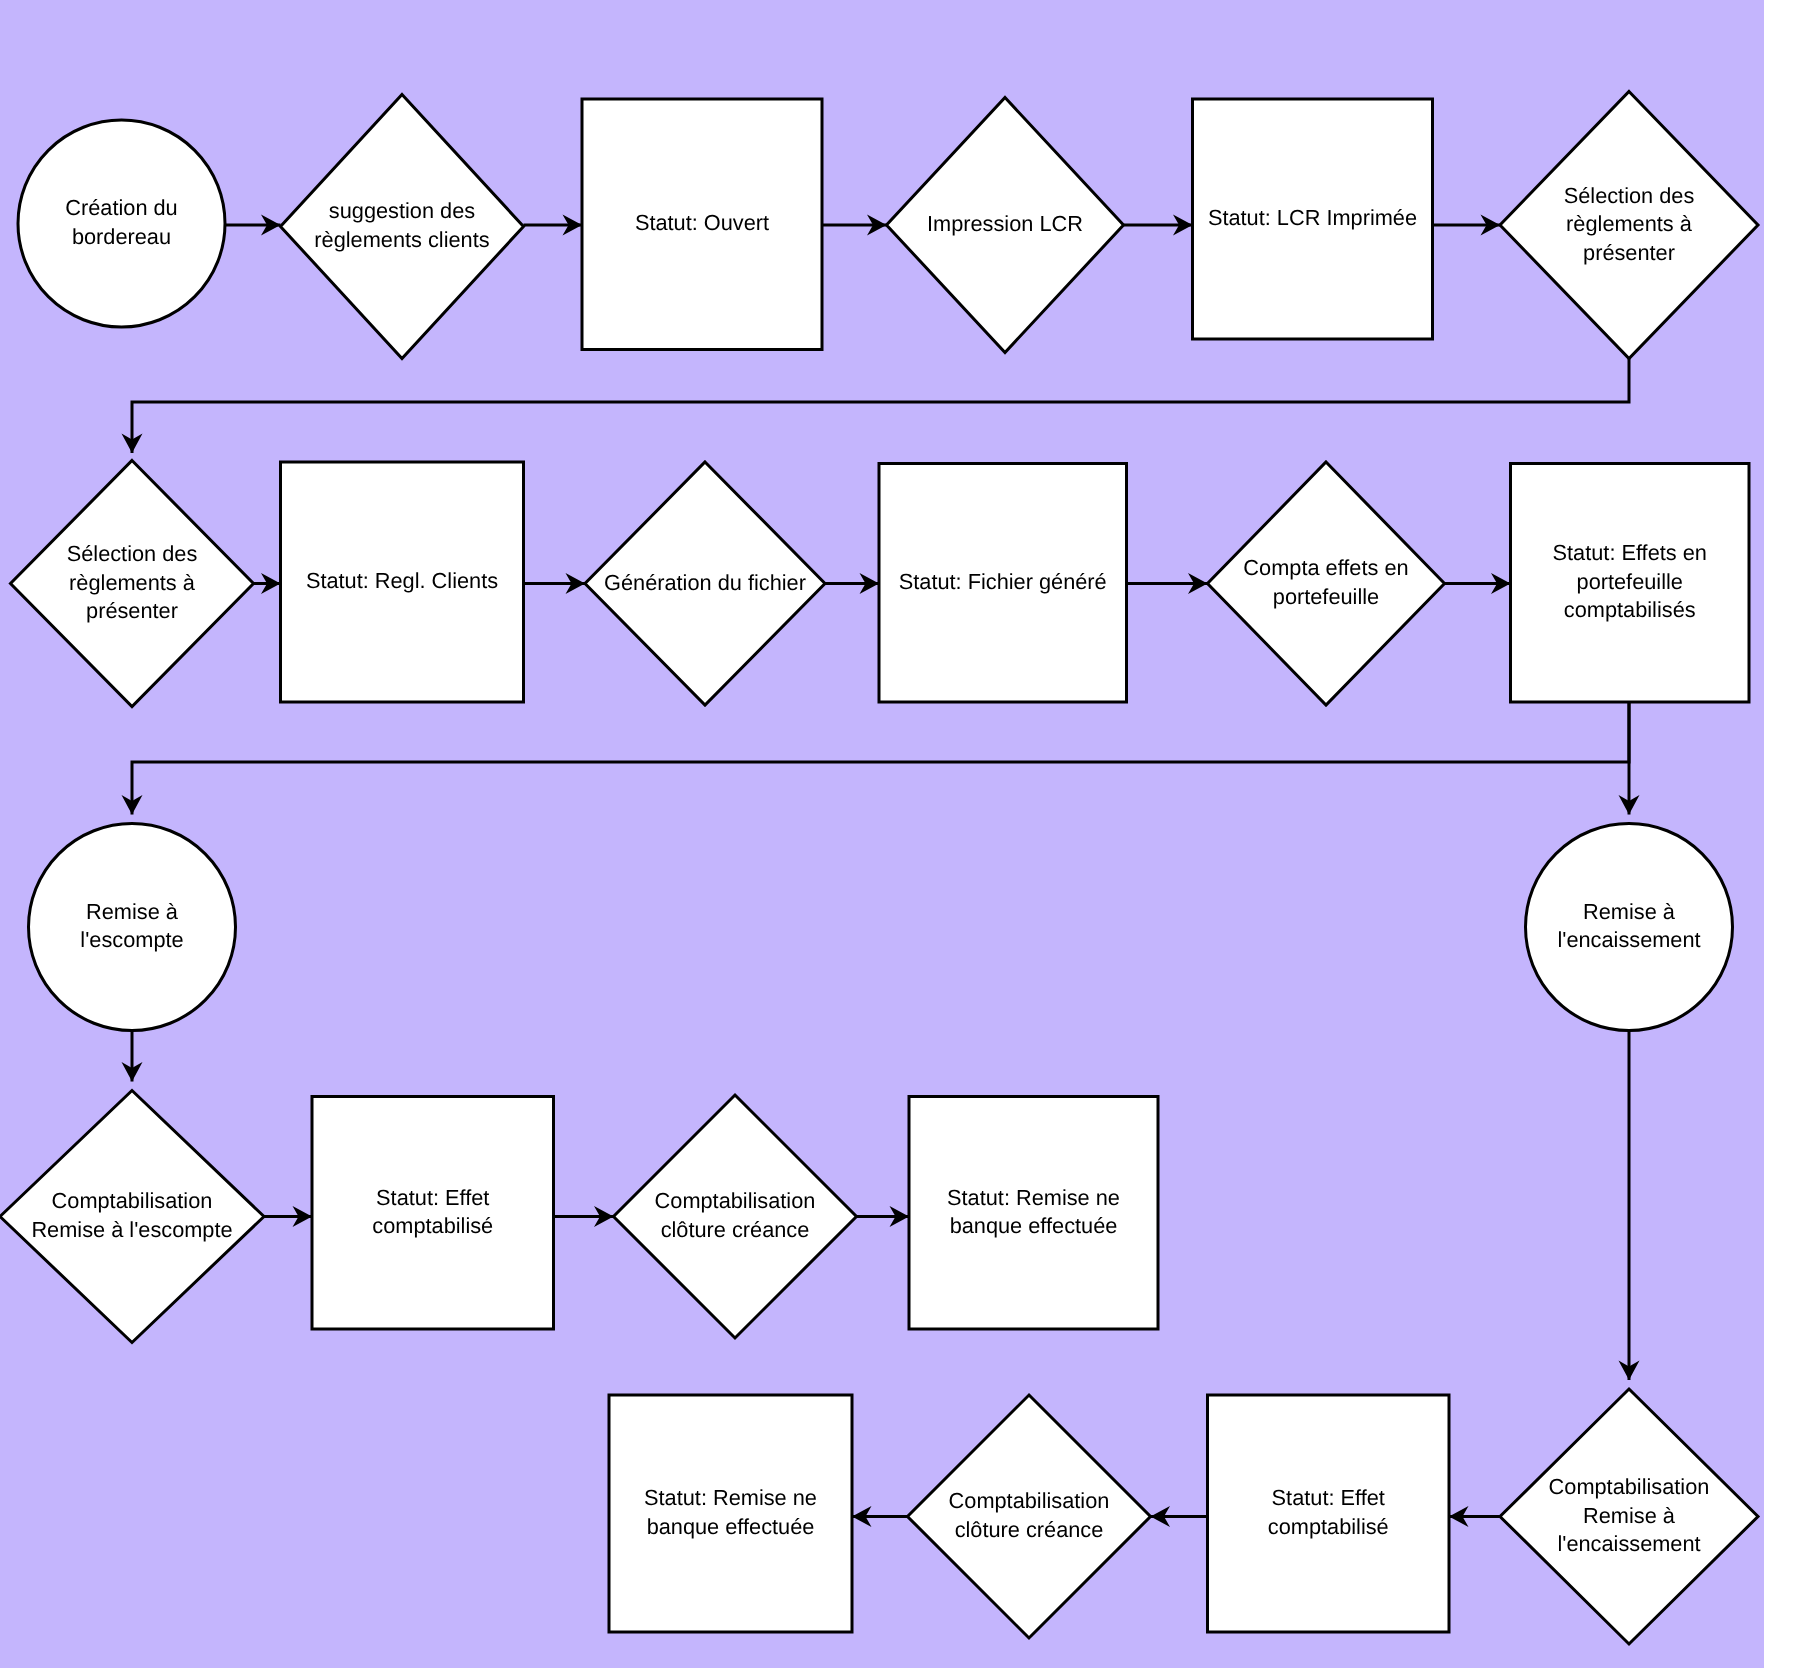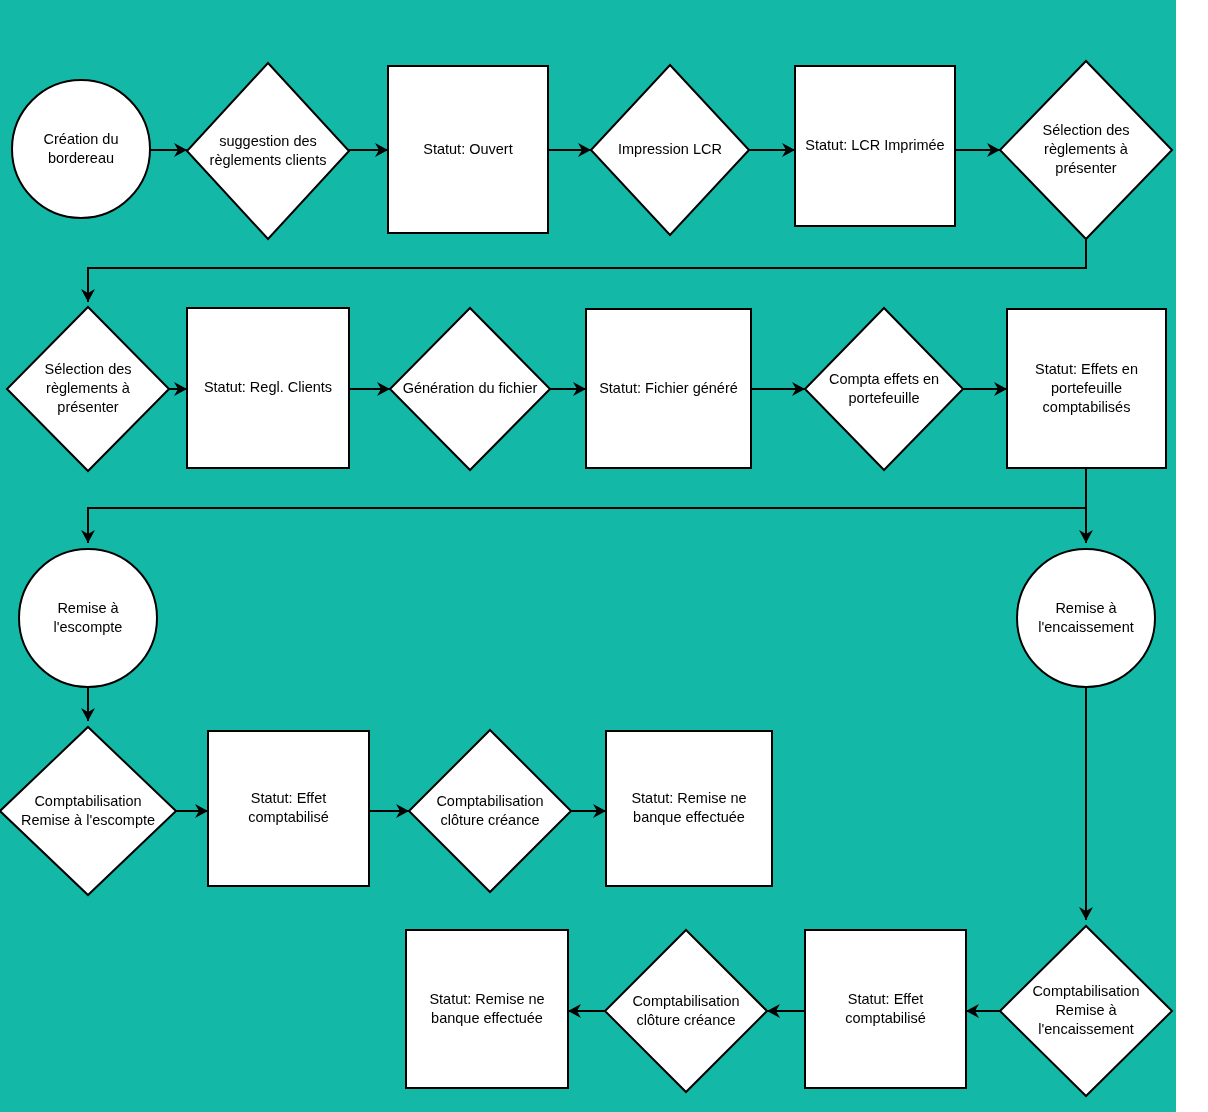--- a/index.html
+++ b/index.html
@@ -7,21 +7,21 @@
     padding: 0;
     background: #ffffff;
   }
   body {
     font-family: "Liberation Sans", sans-serif;
   }
   #diagram-root {
     position: relative;
     width: 1176px;
     height: 1112px;
-    background: #14b8a6;
+    background: #c4b5fd;
     overflow: hidden;
   }
   svg#flowchart {
     display: block;
     width: 1208px;
     height: 1112px;
   }
   .node-shape {
     fill: #ffffff;
     stroke: #000000;

